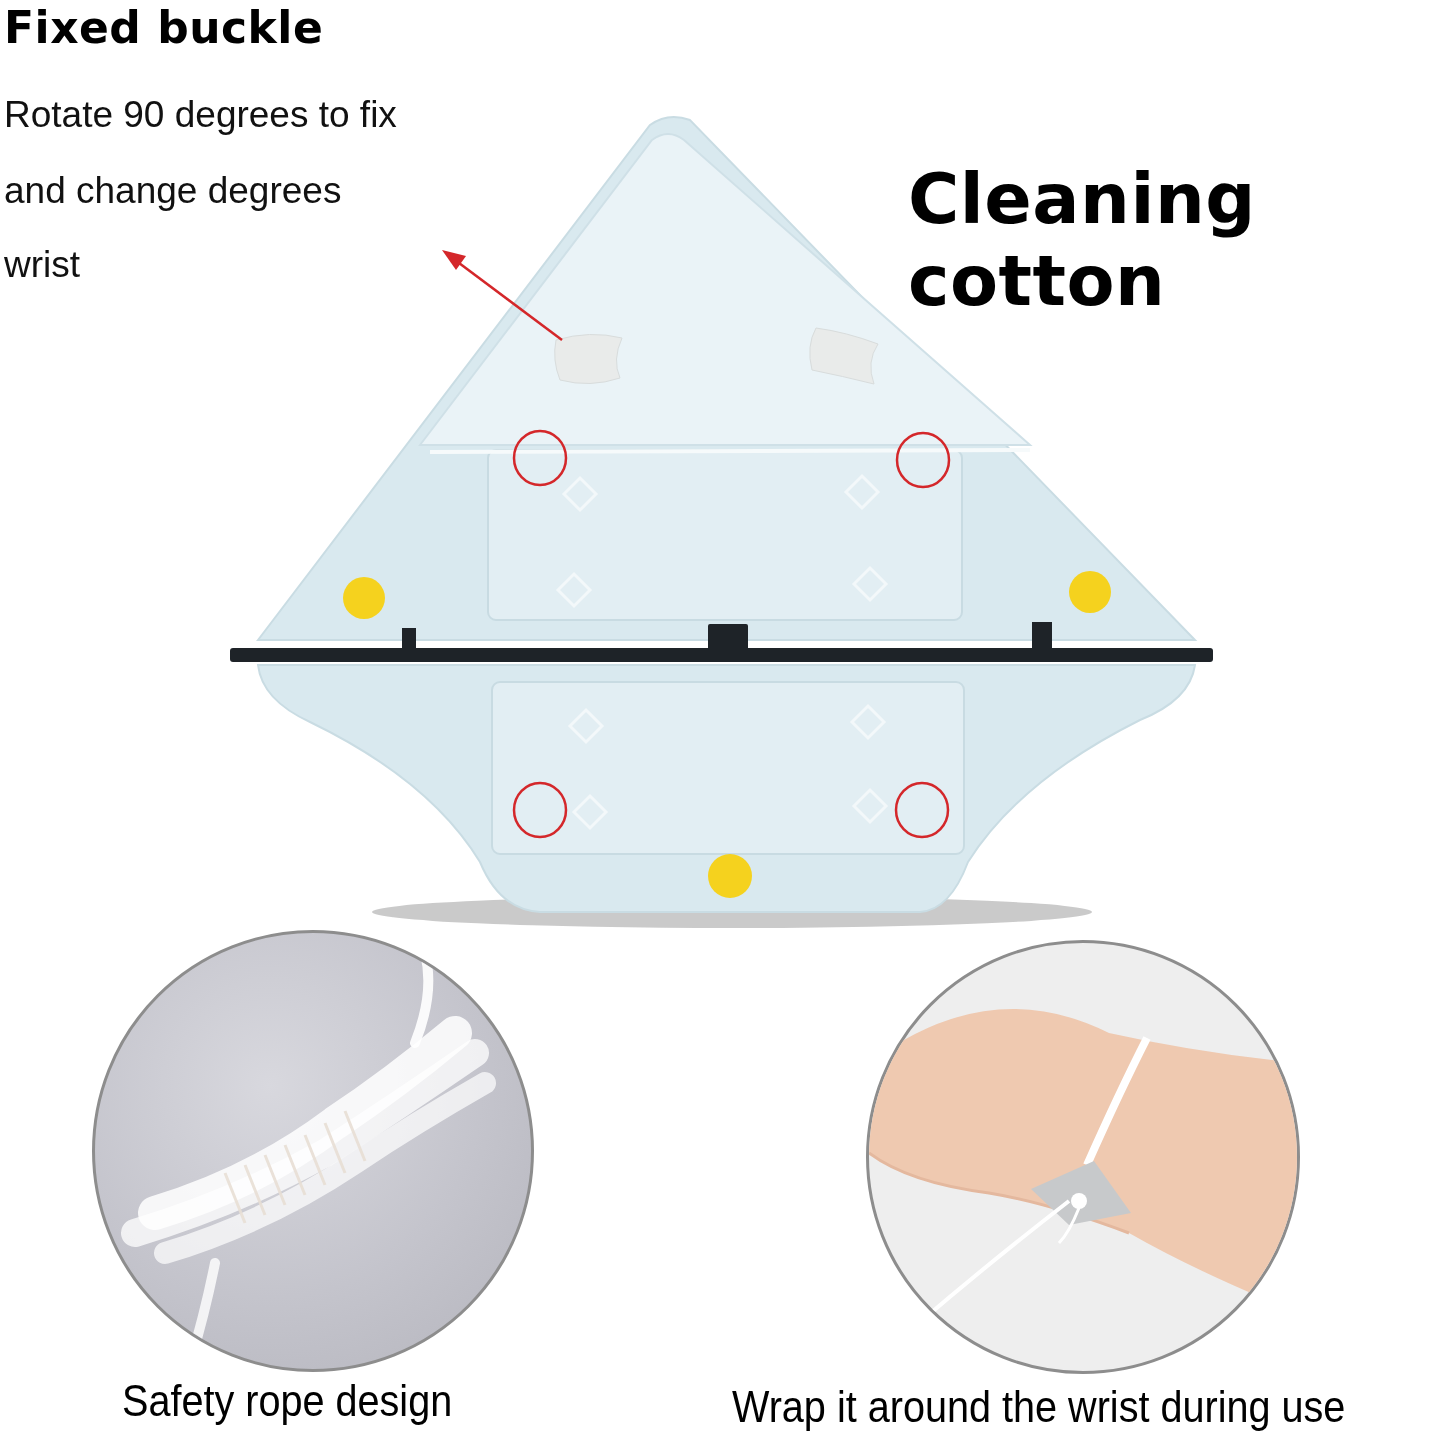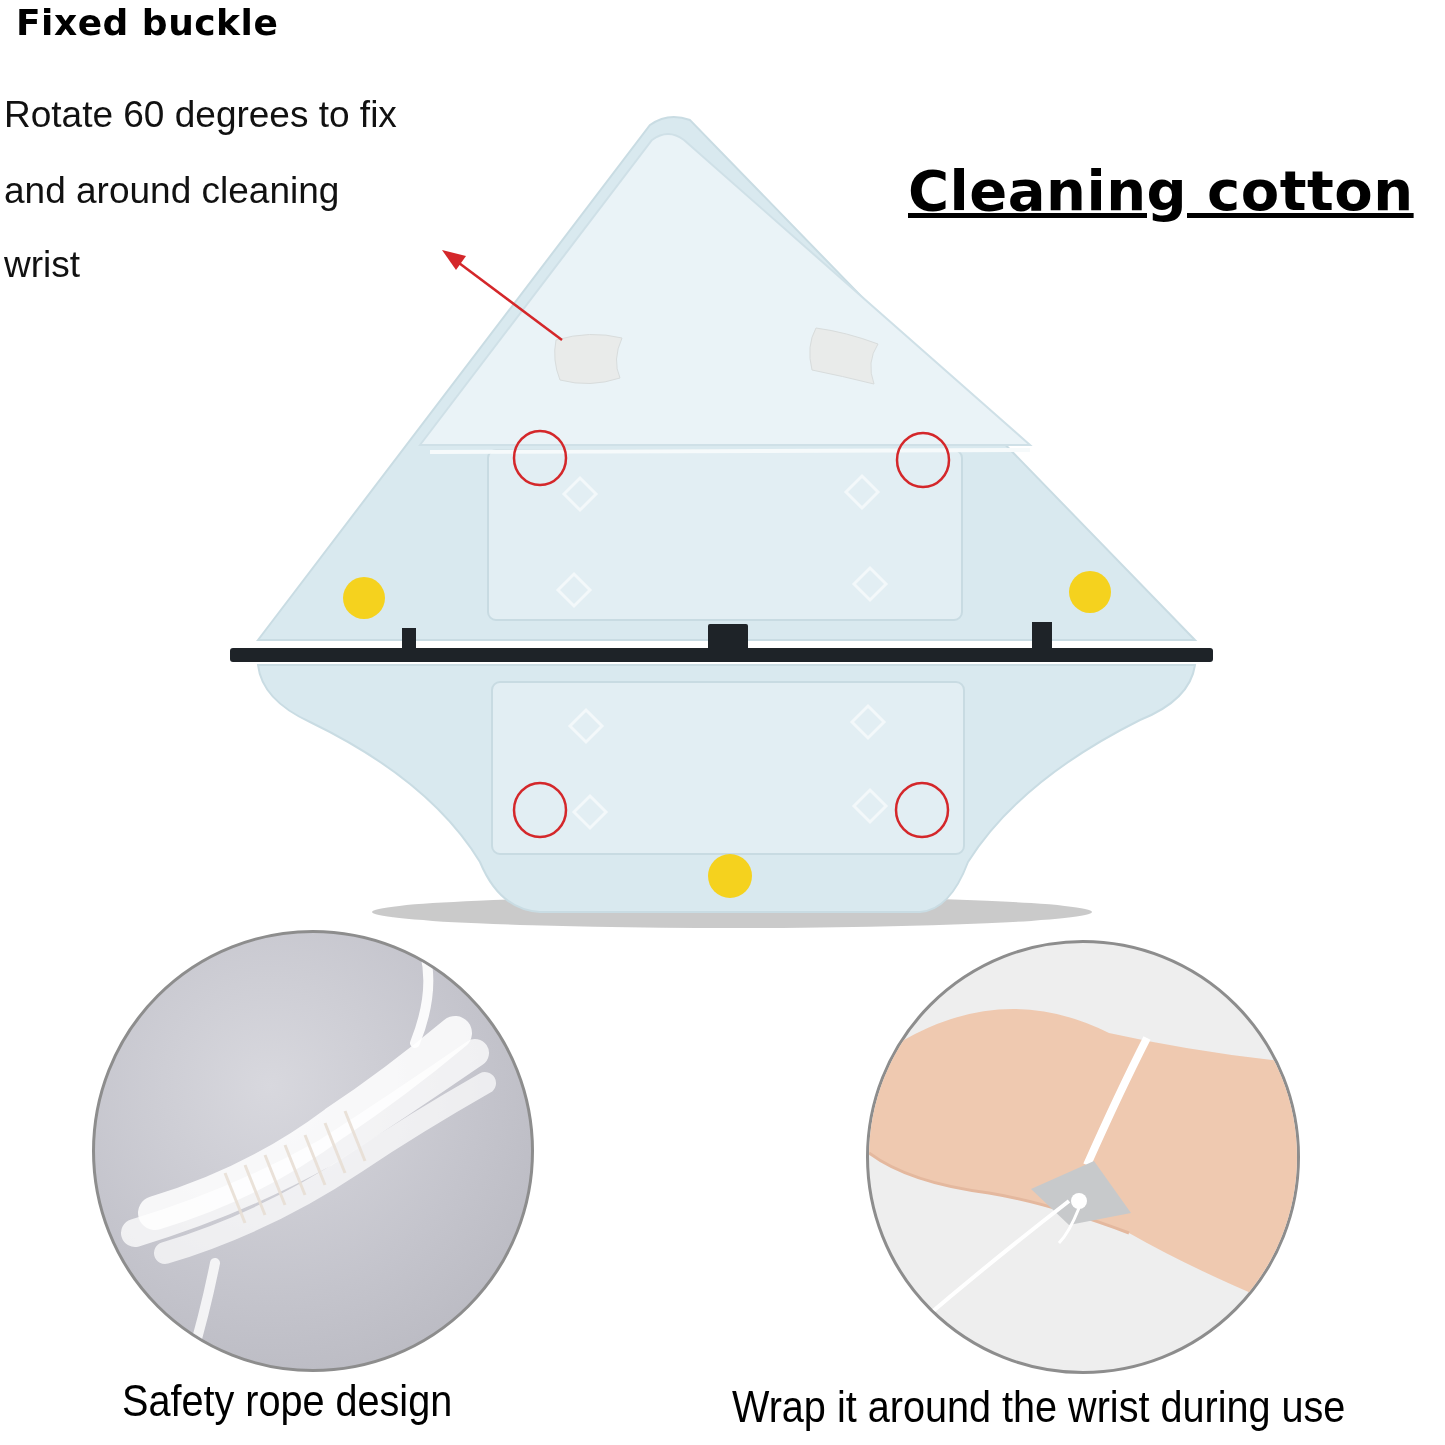--- a/index.html
+++ b/index.html
@@ -1,35 +1,35 @@
 <!DOCTYPE html>
 <html><head>
   <meta charset="utf-8">
   <style>
     html, body { margin: 0; padding: 0; background: #ffffff; }
     body { width: 1445px; height: 1445px; position: relative; overflow: hidden; font-family: "Liberation Sans", sans-serif; color: #000; }
 
-    .title-left { position: absolute; left: 16px; top: 2px; font-size: 36px; font-weight: 900; letter-spacing: 0.5px; font-family: "DejaVu Sans", sans-serif; }
+    .title-left { position: absolute; left: 4px; top: 2px; font-size: 44px; font-weight: 900; letter-spacing: 0.5px; font-family: "DejaVu Sans", sans-serif; }
     .desc-line { position: absolute; left: 4px; font-size: 37px; color: #111; font-family: "Liberation Sans", sans-serif; }
-    .title-right { position: absolute; left: 908px; top: 158px; font-size: 56px; font-weight: 900; letter-spacing: 0.5px; font-family: "DejaVu Sans", sans-serif; text-decoration: underline; }
+    .title-right { position: absolute; left: 908px; top: 158px; font-size: 70px; font-weight: 900; letter-spacing: 0.5px; font-family: "DejaVu Sans", sans-serif; }
 
     .product { position: absolute; left: 0; top: 0; width: 1445px; height: 940px; }
 
     .caption { position: absolute; font-size: 44px; font-family: "Liberation Sans", sans-serif; transform: scaleX(0.9); transform-origin: left top; }
 
     .photo-circle { position: absolute; border-radius: 50%; overflow: hidden; border: 3px solid #8d8d8d; box-sizing: border-box; }
     .rope-circle { left: 92px; top: 930px; width: 442px; height: 442px; background: radial-gradient(circle at 40% 35%, #d8d8de 0%, #c4c4cc 55%, #b4b4bc 100%); }
     .wrist-circle { left: 866px; top: 940px; width: 434px; height: 434px; background: #eeeeee; }
   </style>
 </head>
 <body>
 
 <div class="title-left">Fixed buckle</div>
-<div class="desc-line" style="top:94px">Rotate 60 degrees to fix</div>
-<div class="desc-line" style="top:170px">and around cleaning</div>
+<div class="desc-line" style="top:94px">Rotate 90 degrees to fix</div>
+<div class="desc-line" style="top:170px">and change degrees</div>
 <div class="desc-line" style="top:244px">wrist</div>
 
 <div class="title-right">Cleaning cotton</div>
 
 <svg class="product" viewBox="0 0 1445 940" xmlns="http://www.w3.org/2000/svg">
 
   <ellipse cx="732" cy="912" rx="360" ry="16" fill="#bdbdbd" opacity="0.8"></ellipse>
 
   <path d="M258 640 L650 125 Q668 112 690 120 L1195 640 Z" fill="#d9e9ef" stroke="#c9dce3" stroke-width="2"></path>
 

